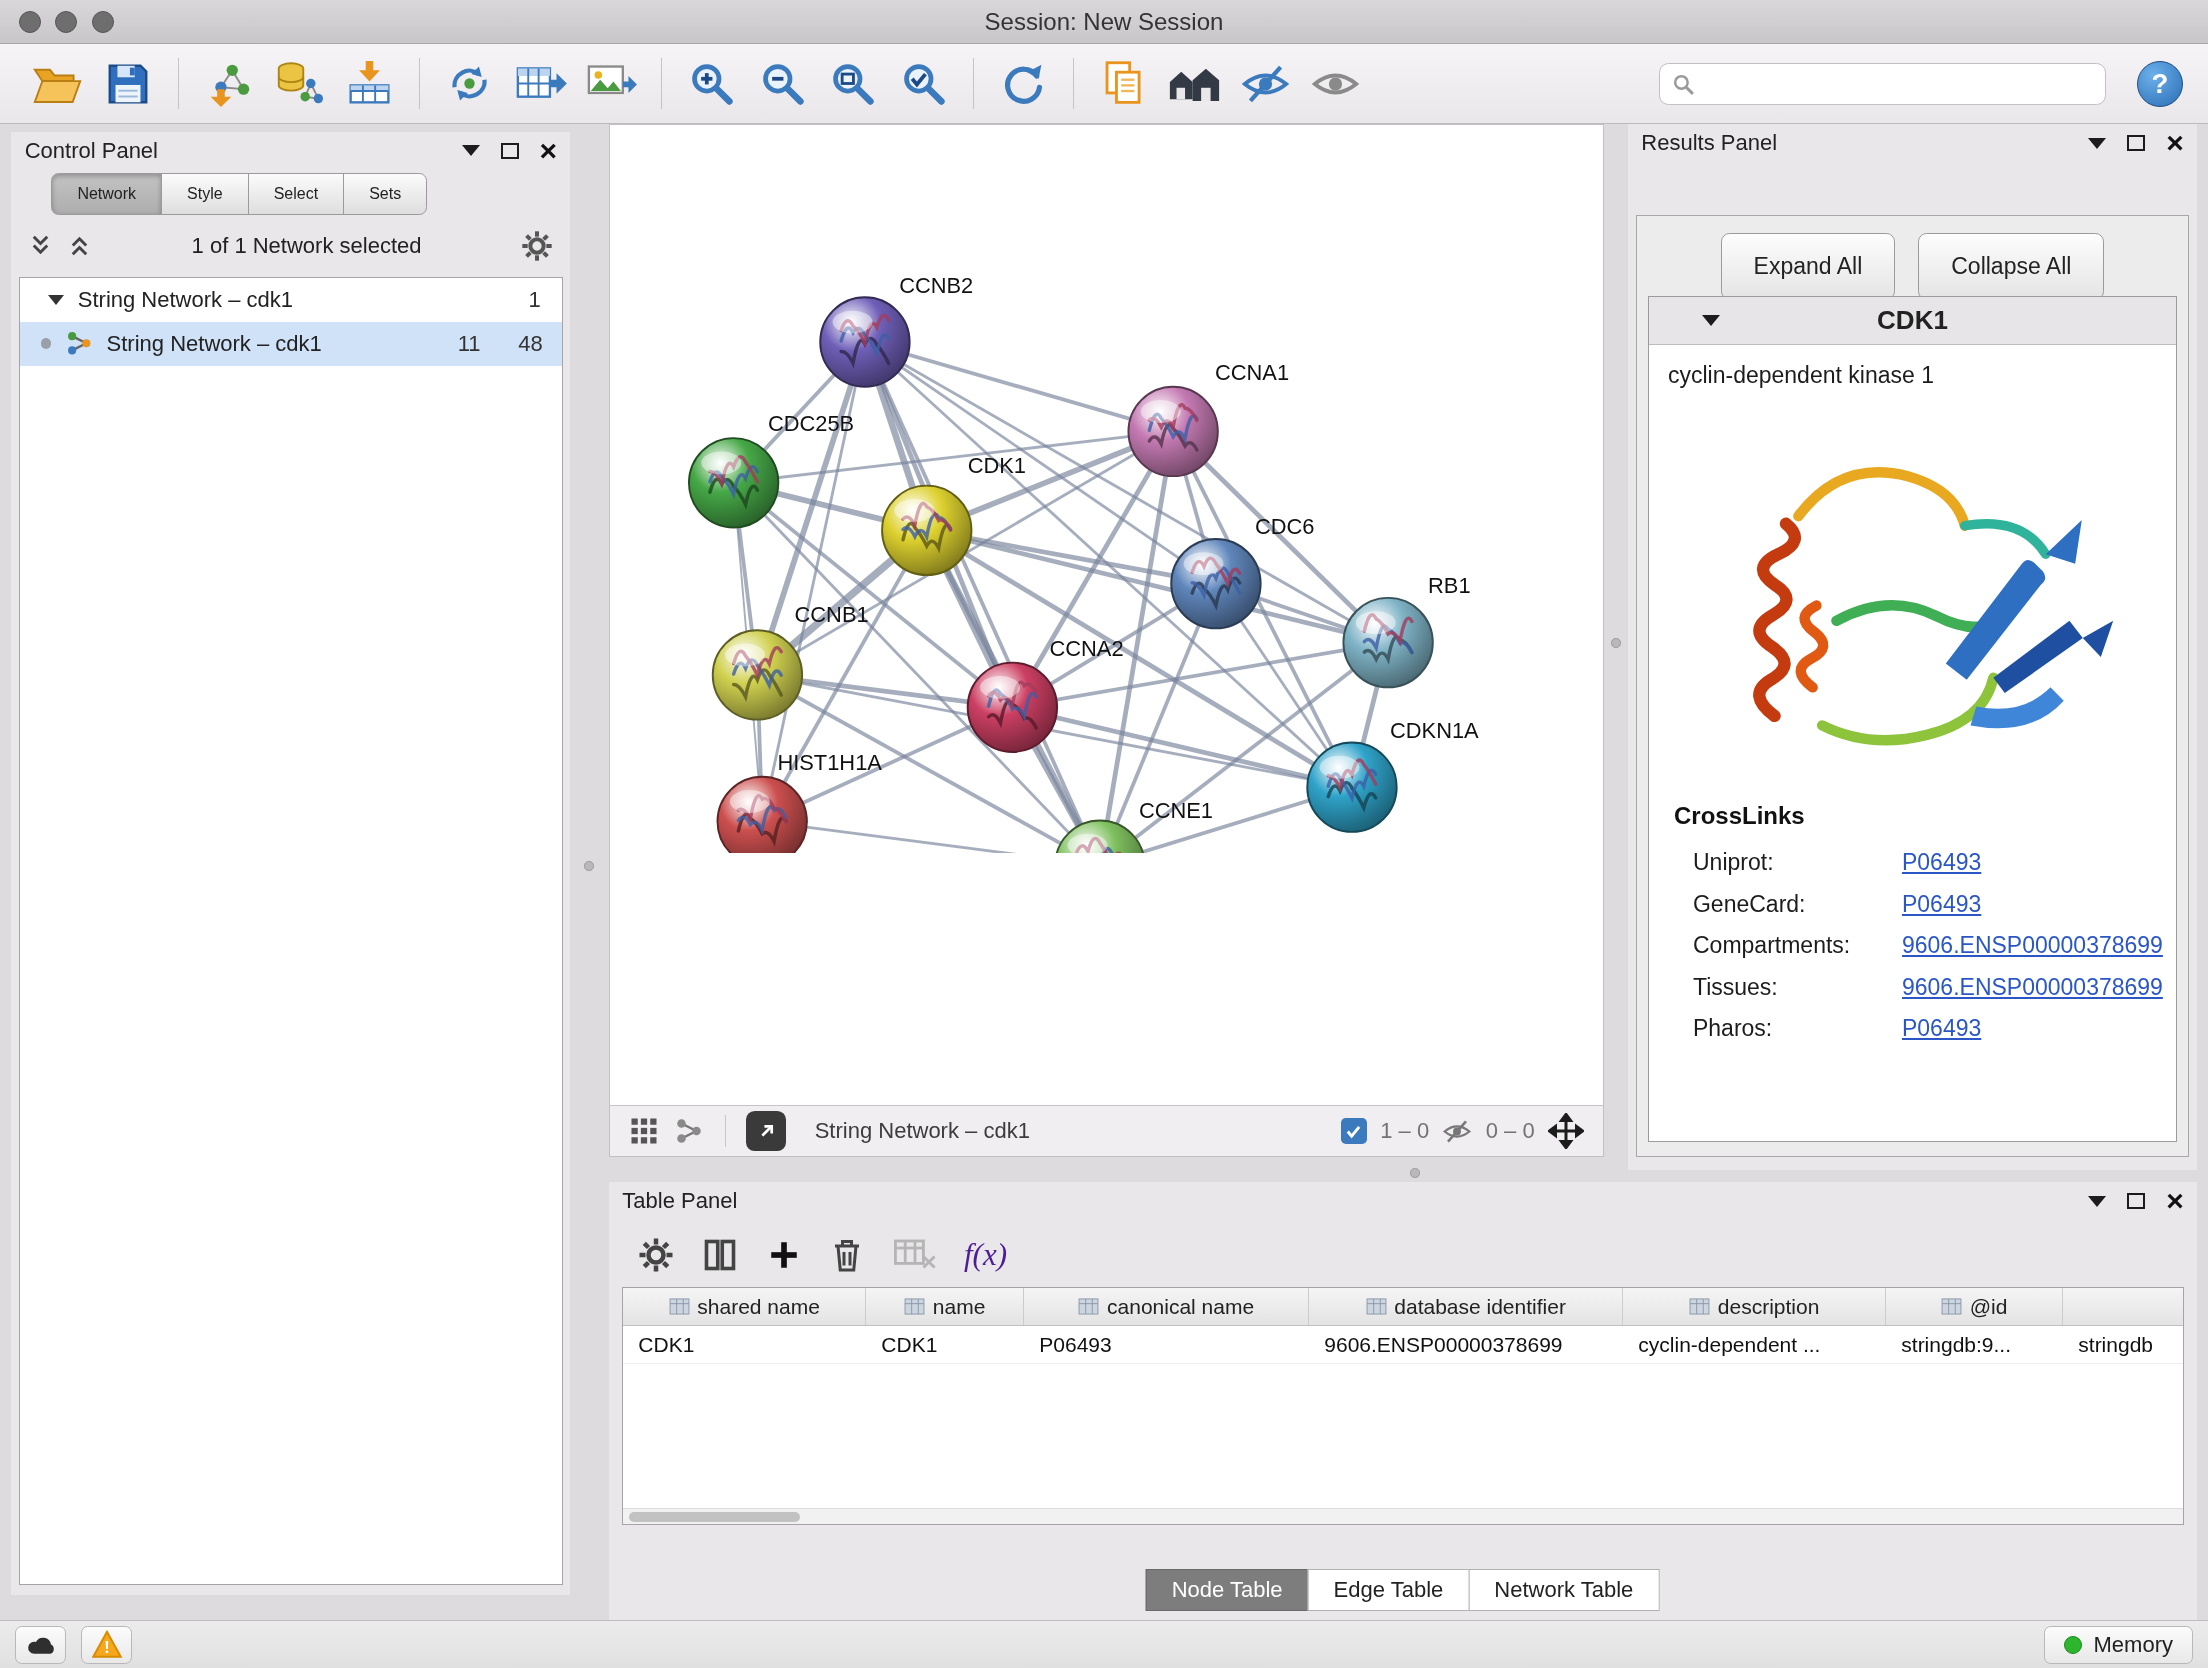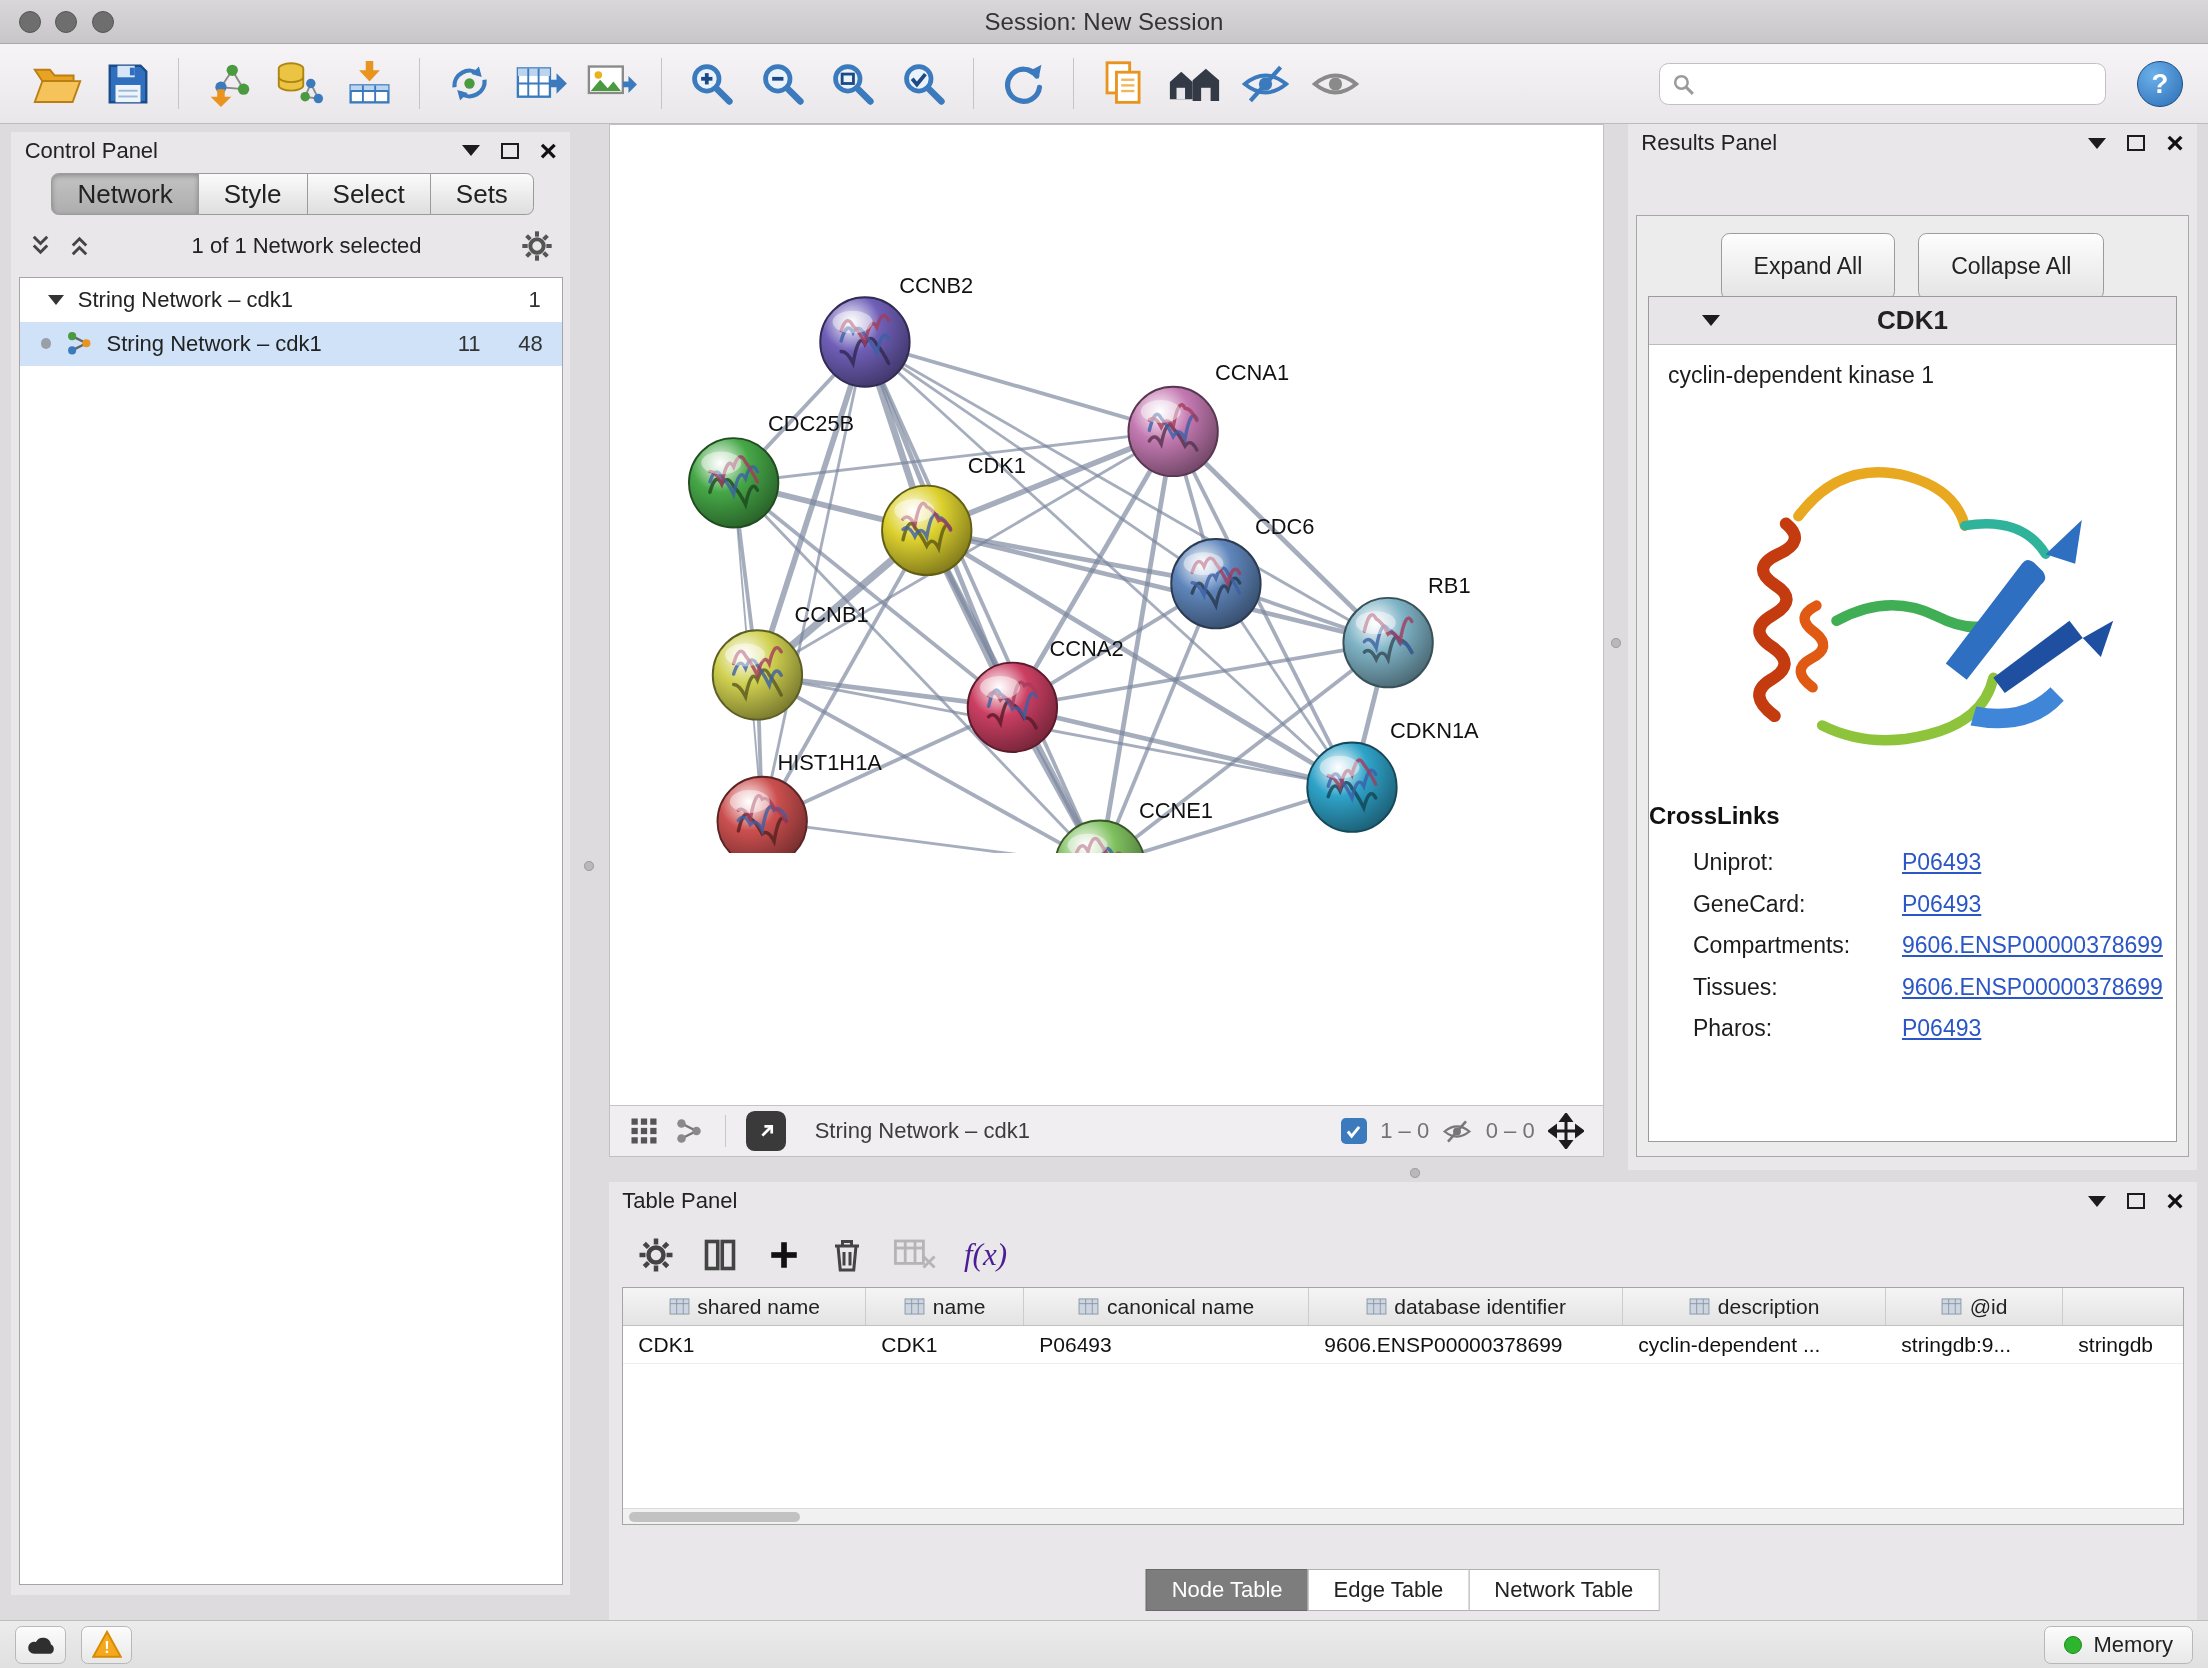--- a/index.html
+++ b/index.html
@@ -26,21 +26,21 @@
 .panel{position:absolute;background:#e9e7e9}
 .phead{height:38px;display:flex;align-items:center;padding:0 13.3px;font-size:22px;color:#222}
 .picons{margin-left:auto;display:flex;align-items:center;gap:21px}
 .tri-down{width:0;height:0;border-left:9.5px solid transparent;border-right:9.5px solid transparent;border-top:11.4px solid #1c1c1c}
 .floatbox{width:18px;height:16px;border:2.9px solid #1c1c1c;background:transparent}
 .closex{font-size:30px;font-weight:bold;color:#111;line-height:1}
 
 
 .control{left:11.4px;top:7.6px;width:559px;height:1463px}
 .cp-tabs{display:flex;margin:3.8px 9.5px 7.6px 40px}
-.cp-tab{padding:0 25px;height:42px;line-height:40px;font-size:26px;border:1px solid #9b9b9b;background:linear-gradient(#fbfbfb,#dedede);margin-left:-1px;color:#222}
+.cp-tab{padding:0 25px;height:42px;line-height:40px;font-size:16px;border:1px solid #9b9b9b;background:linear-gradient(#fbfbfb,#dedede);margin-left:-1px;color:#222}
 .cp-tab.first{border-radius:7.6px 0 0 7.6px;margin-left:0}
 .cp-tab.last{border-radius:0 7.6px 7.6px 0}
 .cp-tab.selected{background:linear-gradient(#c3c3c3,#adadad);box-shadow:inset 0 1.9px 4.8px rgba(0,0,0,.28)}
 .cp-status{display:flex;align-items:center;height:46px;padding:0 17px;font-size:22px;gap:13.3px}
 .cp-status .txt{flex:1;text-align:center}
 .cp-list{position:absolute;left:7.6px;right:7.6px;top:145px;bottom:9.5px;background:#fff;border:1px solid #a5a5a5;overflow:hidden}
 .tree-row{height:44px;display:flex;align-items:center;font-size:22px;gap:13.3px}
 .tree-row.root{padding:0 21px 0 28.5px}
 .tree-row.child{background:#cfe2f7;padding:0 19px 0 21px}
 .tree-tri{width:0;height:0;border-left:8.6px solid transparent;border-right:8.6px solid transparent;border-top:10.5px solid #333}
@@ -62,21 +62,21 @@
 .res-badge-row{height:44px;display:flex;justify-content:center;align-items:center}
 .res-badge{background:#9c9a9c;color:#fff;font-size:22px;padding:6.7px 27px;border-radius:8.6px}
 .res-body{position:absolute;left:7.6px;right:7.6px;top:91px;bottom:13.3px;border:1px solid #a8a6a8;background:#ececec;overflow:hidden}
 .res-buttons{display:flex;justify-content:center;gap:23px;padding:17px 0 15px}
 .rbtn{font-size:23px;padding:19px 32px;border:1px solid #9b9b9b;border-radius:8.6px;background:linear-gradient(#fdfdfd,#e4e4e4);color:#222}
 .genebox{position:absolute;left:11.4px;right:11.4px;top:80px;bottom:13.3px;background:#fff;border:1px solid #9b9b9b;overflow:hidden}
 .genehead{height:48px;background:#e7e5e7;border-bottom:1px solid #bdbbbd;position:relative;display:flex;align-items:center;justify-content:center;font-size:26px;font-weight:bold}
 .genehead .tri-down{position:absolute;left:53px}
 .genedesc{font-size:23px;padding:17px 19px 5.7px;color:#1c1c1c}
 .proteinwrap{display:flex;justify-content:center;padding:7.6px 0 0}
-.xl-title{font-size:24px;font-weight:bold;margin:28.5px 0 11.4px;color:#111}
+.xl-title{font-size:24px;font-weight:bold;padding-left:25px;margin:28.5px 0 11.4px;color:#111}
 .xrow{display:flex;padding:4.8px 0 4.8px 44px;font-size:23px;line-height:32px}
 .xlabel{width:209px;color:#1c1c1c}
 .xlink{color:#2a56c6;text-decoration:underline;cursor:pointer}
 
 
 .tablepanel{left:609px;top:1058px;width:1588px;height:438px}
 .tp-toolbar{position:absolute;left:28.5px;top:46px;height:53px;display:flex;align-items:center;gap:28.5px}
 .fx{font-family:"Liberation Serif",serif;font-style:italic;font-size:31px;color:#4c1d95}
 .tbox{position:absolute;left:13.3px;right:13.3px;top:105px;height:238px;background:#fff;border:1px solid #a5a5a5;overflow:hidden}
 .thead{display:flex;height:38px;background:linear-gradient(#f5f5f5,#e3e3e3);border-bottom:1px solid #c0c0c0}

